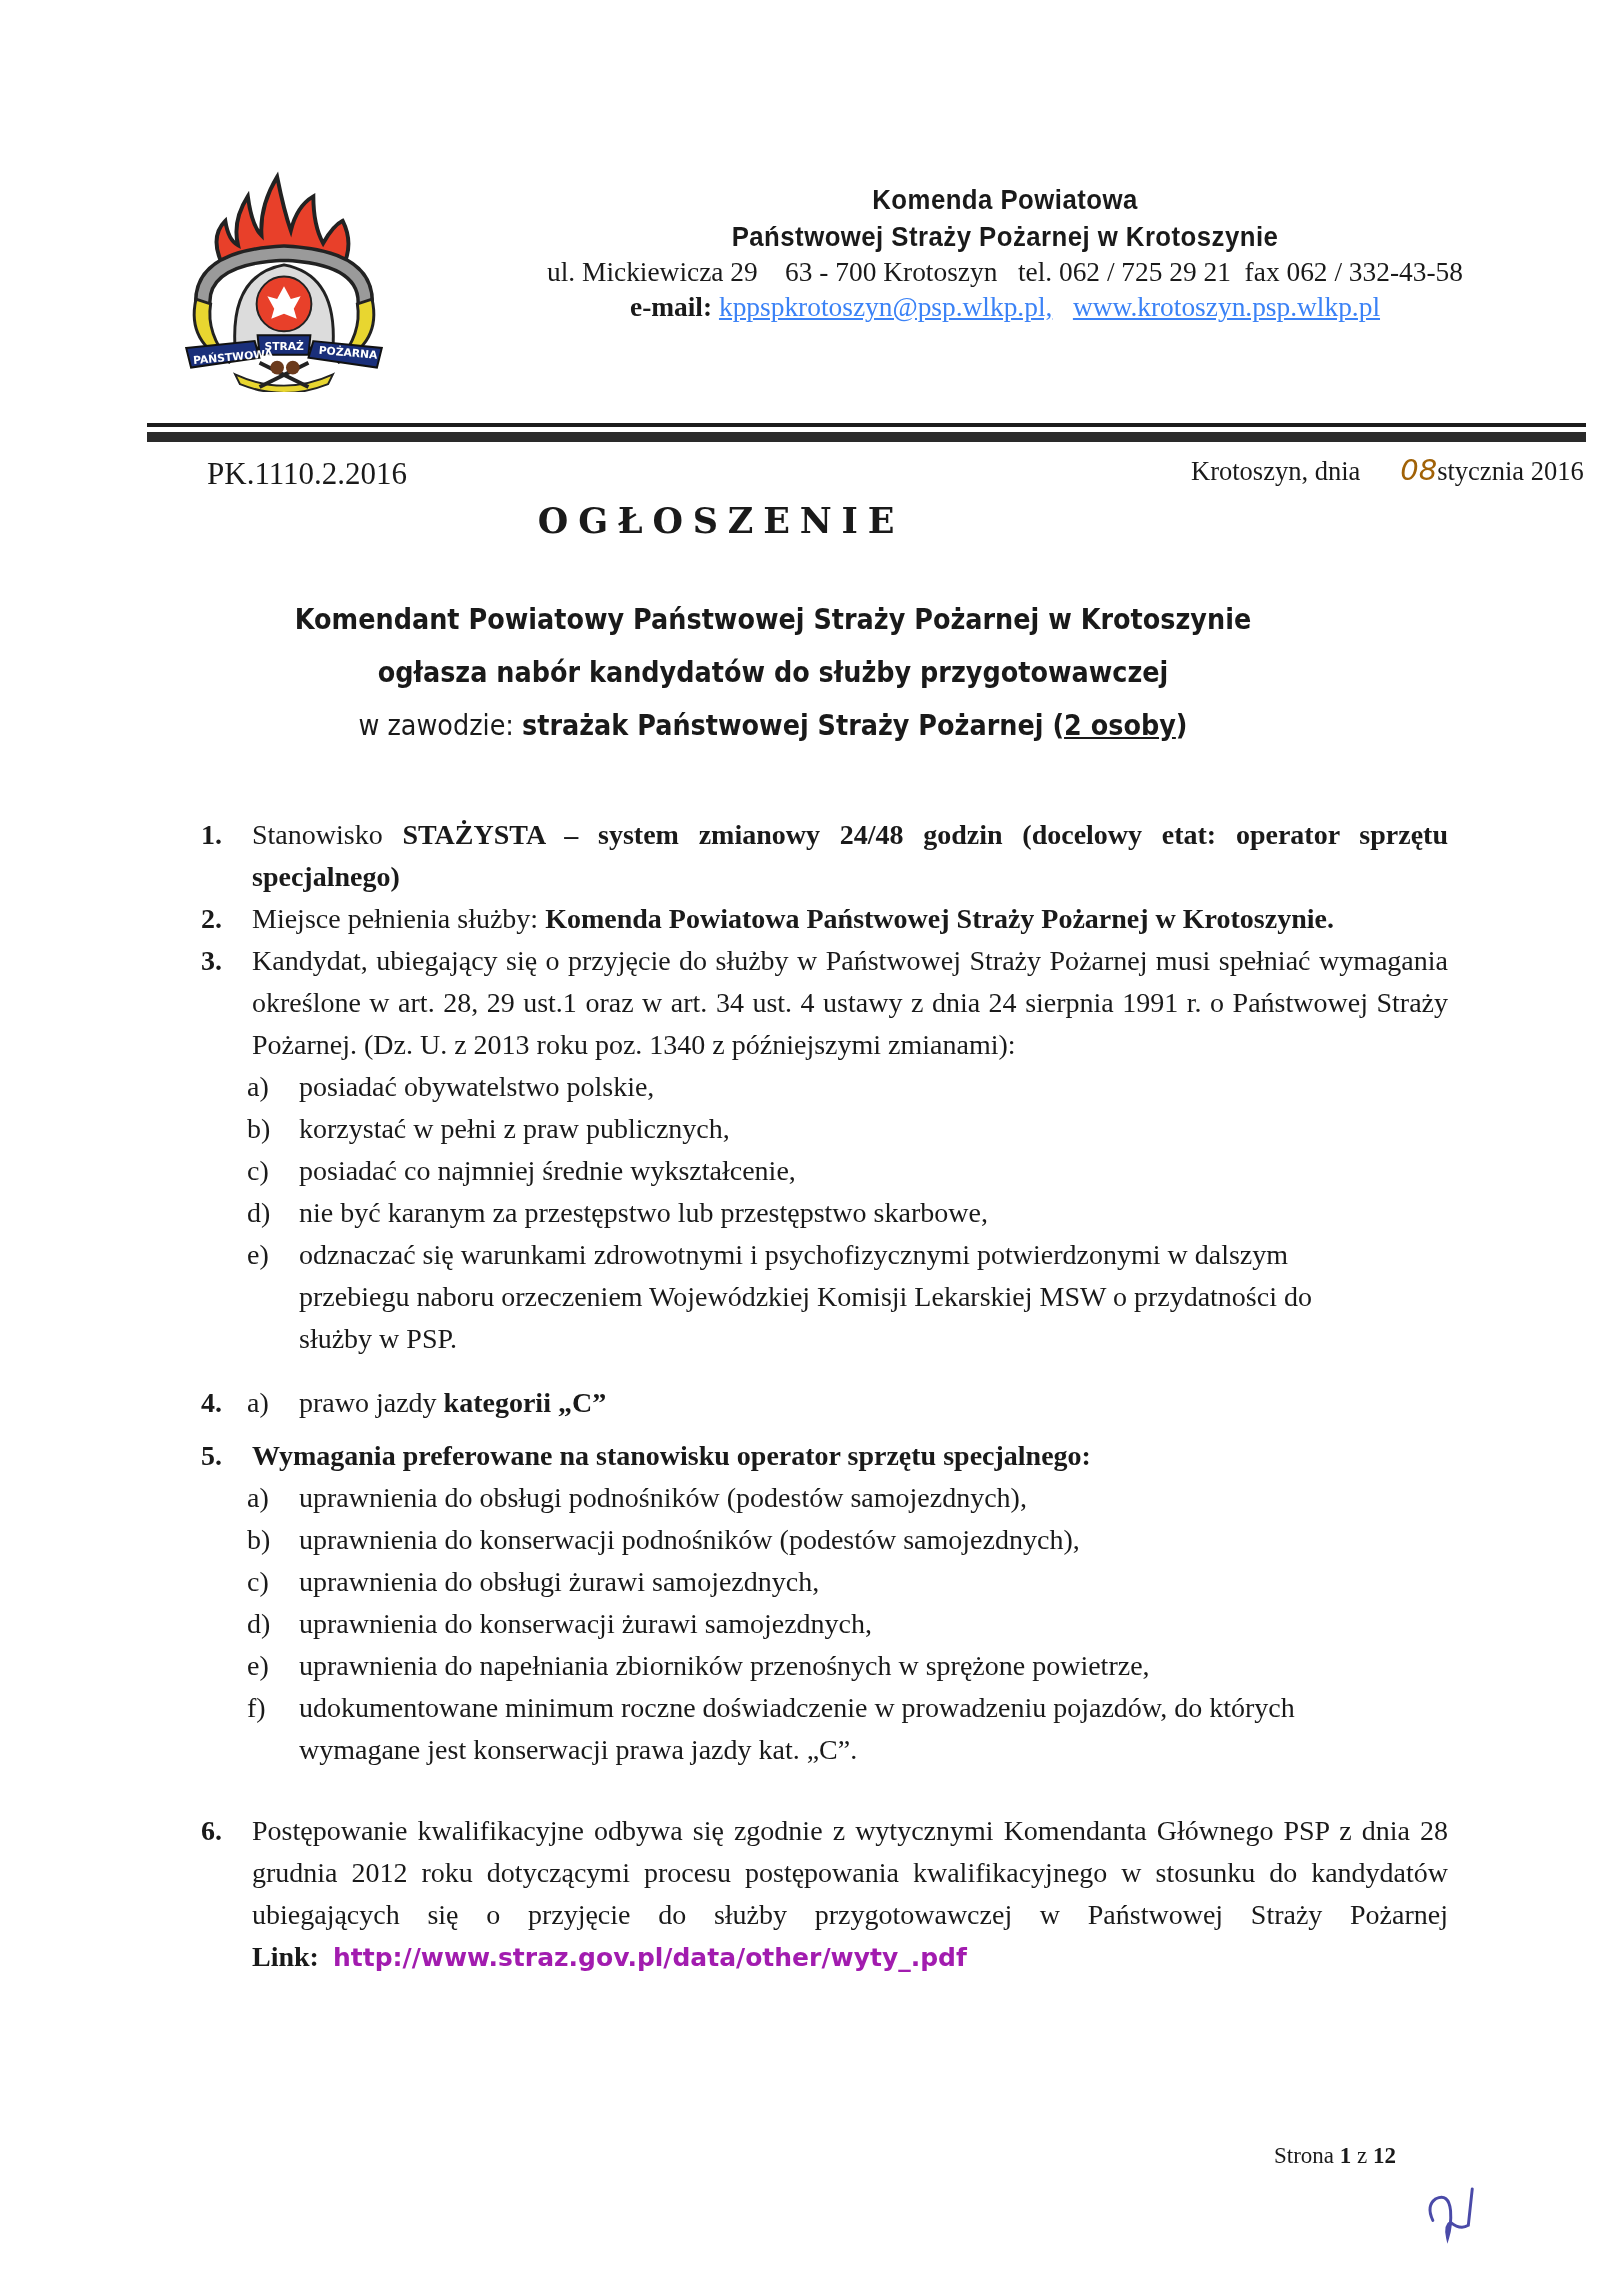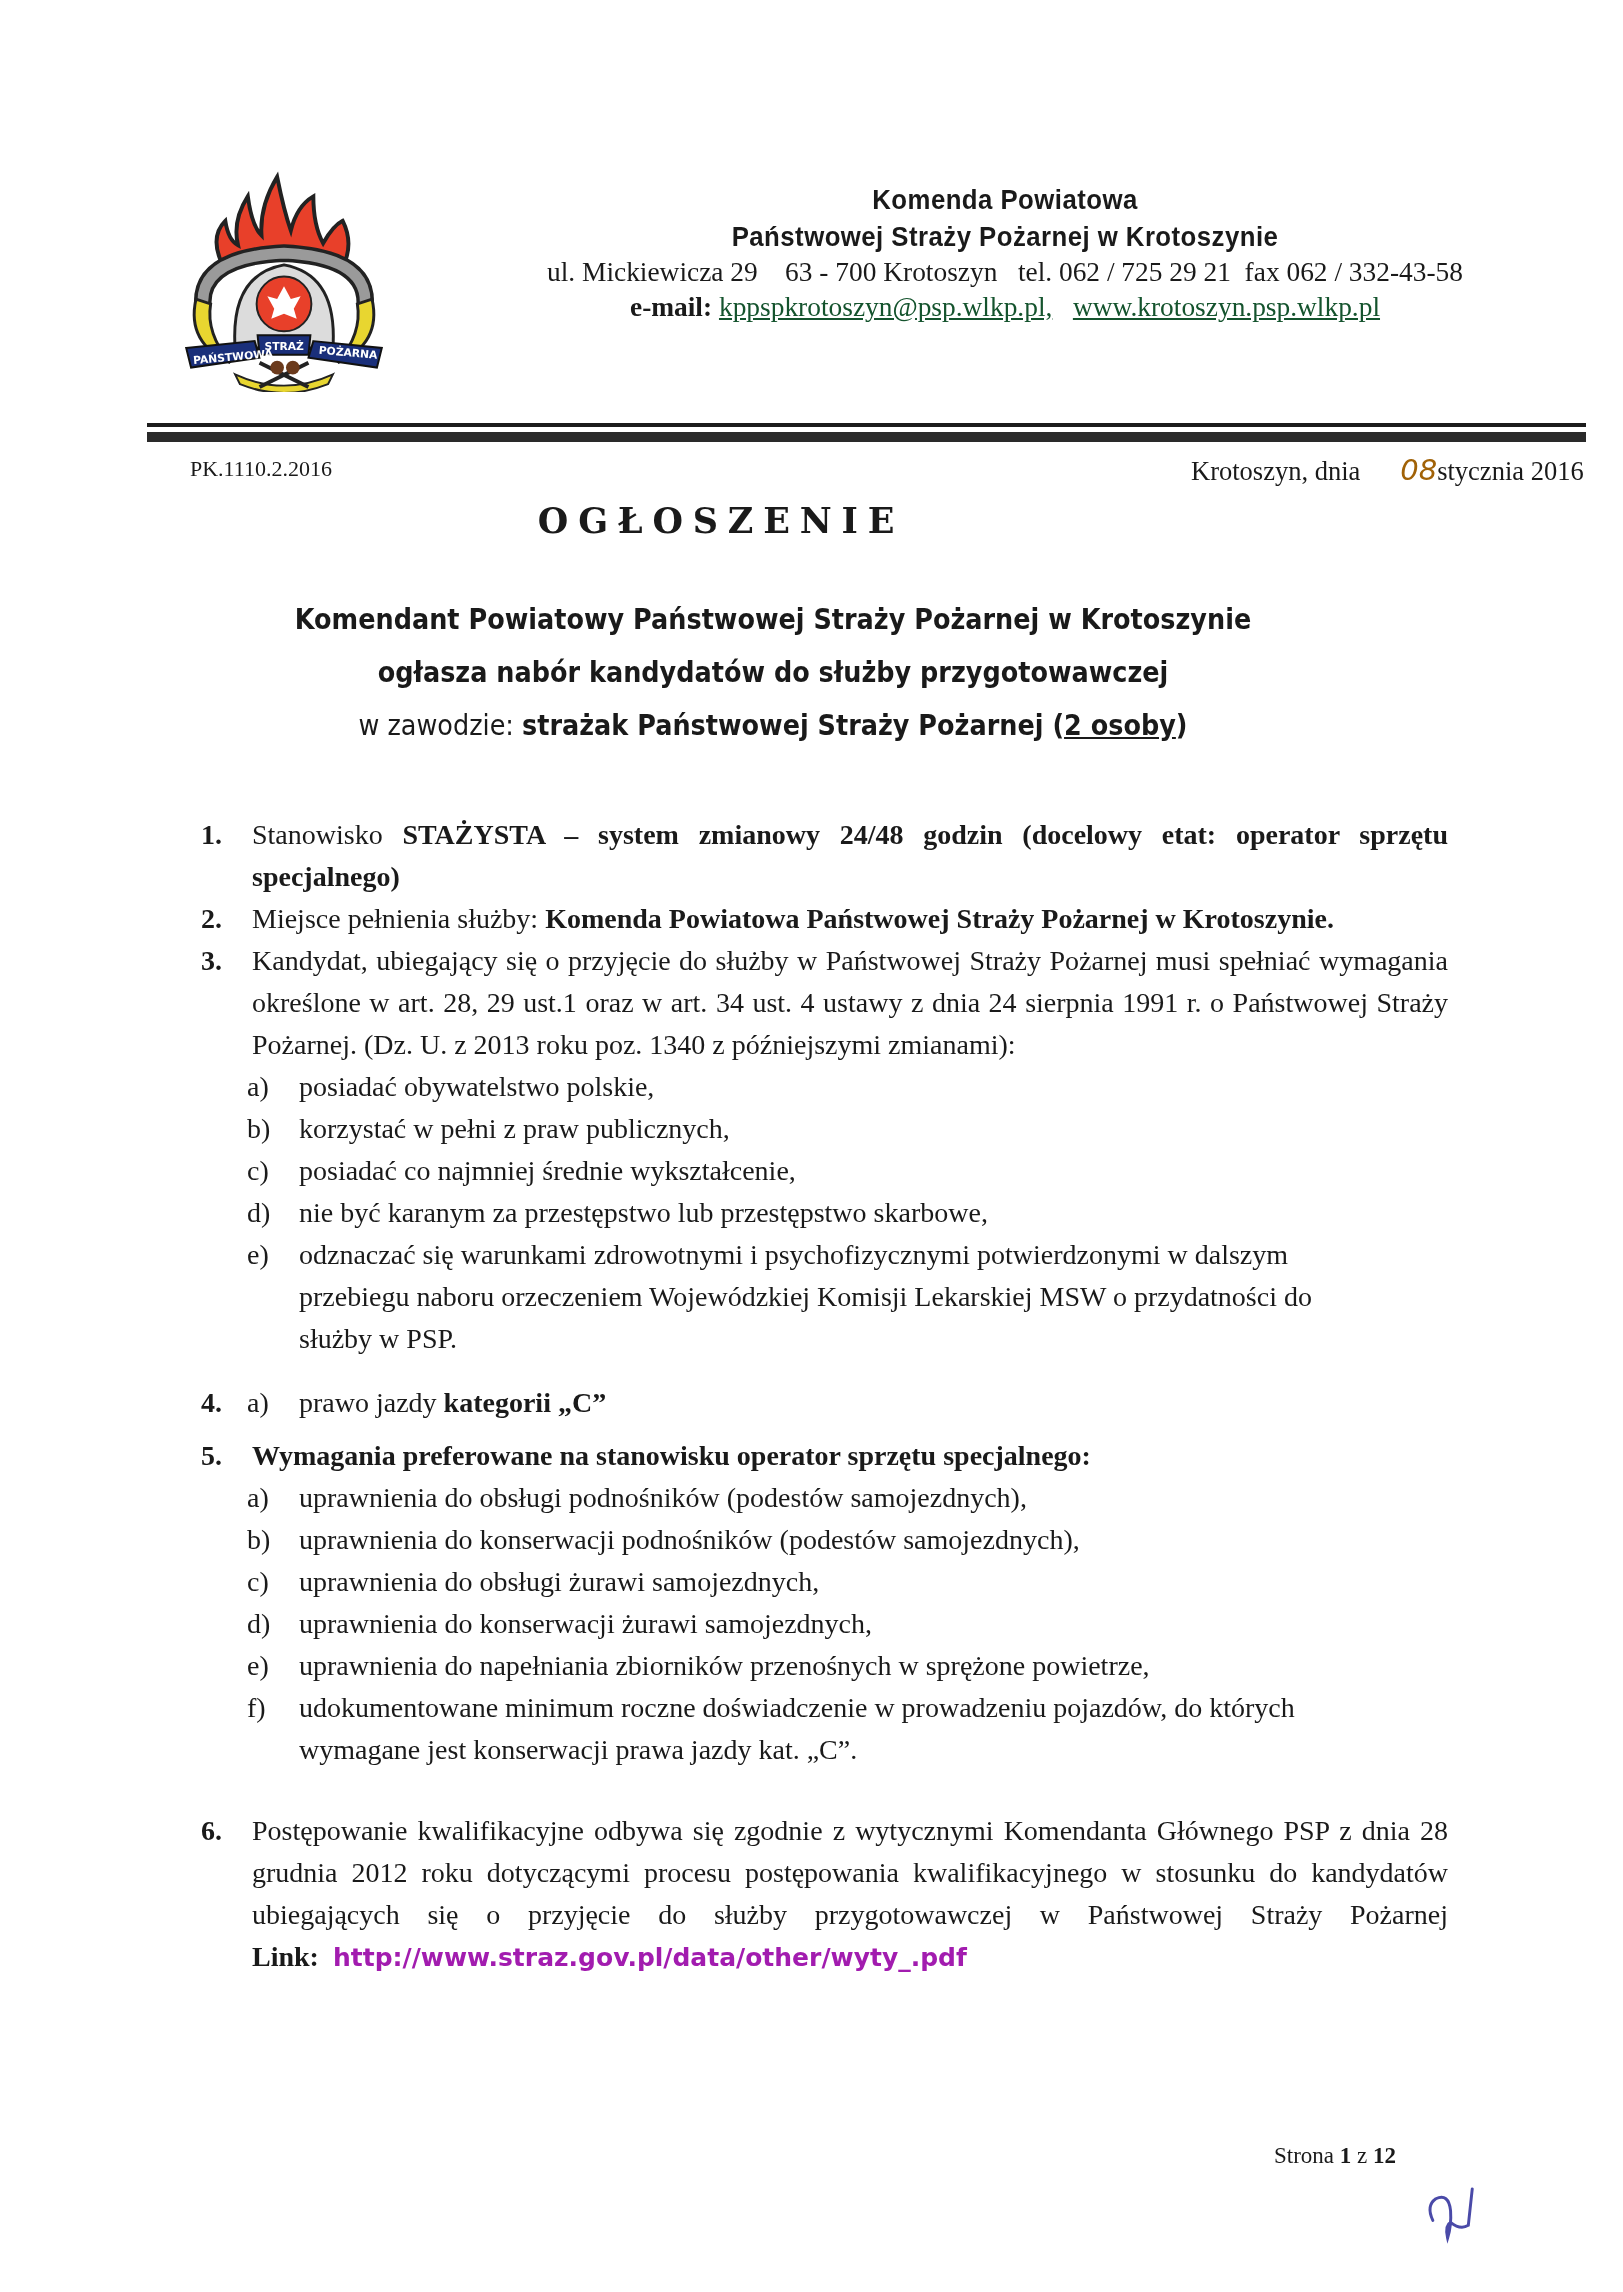--- a/index.html
+++ b/index.html
@@ -4,24 +4,24 @@
 <style>
   html, body { margin: 0; padding: 0; background: #ffffff; }
   body { width: 1623px; height: 2293px; position: relative; overflow: hidden; color: #1a1a1a; font-family: "Liberation Serif", serif; }
   .abs { position: absolute; }
   .logo { left: 181px; top: 167px; width: 206px; height: 225px; }
   .hdr { left: 461px; top: 181px; width: 1088px; text-align: center; }
   .hdr .l1, .hdr .l2 { font-family: "Liberation Sans", sans-serif; font-weight: bold; font-size: 28px; line-height: 37px; letter-spacing: 0.5px; transform: scaleX(0.92); }
   .hdr .l3 { font-size: 27.4px; line-height: 35px; }
   .hdr .l4 { font-size: 27.4px; line-height: 35px; }
   .hdr .l4 b { font-weight: bold; text-align: center; }
-  .hdr a { color: #14532d; text-decoration: underline; }
+  .hdr a { color: #3b82f6; text-decoration: underline; }
   .sep1 { left: 147px; top: 423px; width: 1439px; height: 3.9px; background: #1c1c1c; }
   .sep2 { left: 147px; top: 432px; width: 1439px; height: 9.8px; background: #2a2a2a; }
-  .ref { left: 190px; top: 456px; font-size: 22px; }
+  .ref { left: 207px; top: 456px; font-size: 31px; }
   .datel { left: 1191px; top: 453px; font-size: 26.5px; }
   .hand { color: #a16207; font-family: "DejaVu Sans", sans-serif; font-size: 29px; font-style: italic; margin-left: 40px; }
   .title { left: 0; top: 500px; width: 1442px; text-align: center; font-family: "DejaVu Serif", serif; font-weight: bold; font-size: 35px; letter-spacing: 9.8px; }
   .intro { left: 0; top: 593px; width: 1546px; text-align: center; font-family: "DejaVu Sans", sans-serif; }
   .intro .line { font-size: 29px; line-height: 53px; font-weight: bold; transform: scaleX(0.88); }
   .intro .line3 { font-weight: normal; }
   .intro .line3 b { font-weight: bold; }
   .intro u { text-decoration: underline; }
   .body { left: 201px; top: 814px; width: 1247px; font-size: 28px; line-height: 42px; }
   .item { position: relative; padding-left: 51px; text-align: justify; }

